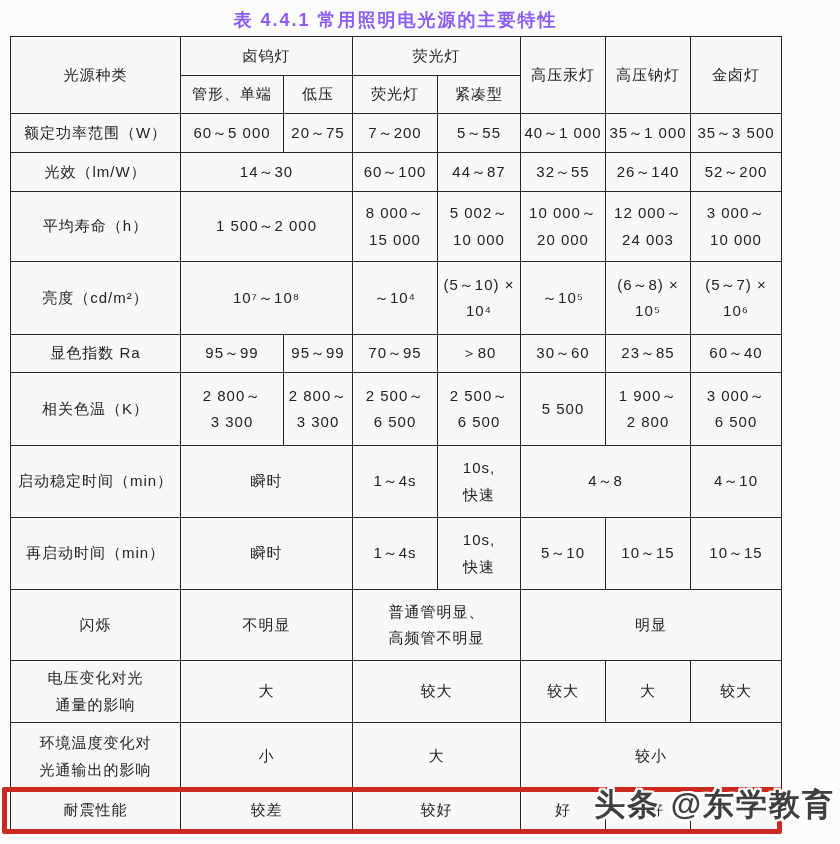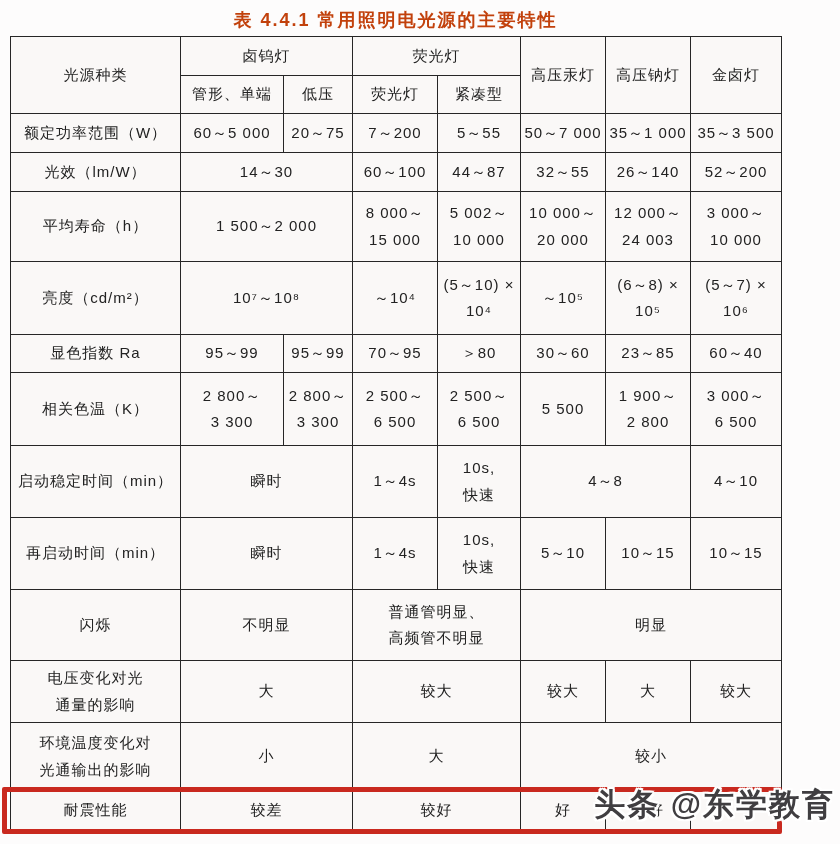--- a/index.html
+++ b/index.html
@@ -10,21 +10,21 @@
     color:#1f1f1f;
     overflow:hidden;
   }
   .page{
     position:relative;width:840px;height:844px;
     background:#fdfcfc;
   }
   .title{
     position:absolute;top:8px;left:10px;width:771px;
     text-align:center;font-size:18px;font-weight:bold;
-    letter-spacing:2px;color:#c2410c;
+    letter-spacing:2px;color:#8b5cf6;
   }
   table.spec{
     position:absolute;top:36px;left:10px;
     width:771px;border-collapse:collapse;table-layout:fixed;
     background:#faf8f7;
   }
   table.spec td{
     border:1.6px solid #262626;
     text-align:center;vertical-align:middle;
     font-size:15px;line-height:1.75;
@@ -93,21 +93,21 @@
       <td class="hdr">荧光灯</td>
       <td class="hdr">紧凑型</td>
     </tr>
 
     <tr class="h39">
       <td class="lbl">额定功率范围（W）</td>
       <td>60～5 000</td>
       <td>20～75</td>
       <td>7～200</td>
       <td>5～55</td>
-      <td>50～7 000</td>
+      <td>40～1 000</td>
       <td>35～1 000</td>
       <td>35～3 500</td>
     </tr>
 
     <tr class="h39">
       <td class="lbl">光效（lm/W）</td>
       <td colspan="2">14～30</td>
       <td>60～100</td>
       <td>44～87</td>
       <td>32～55</td>

